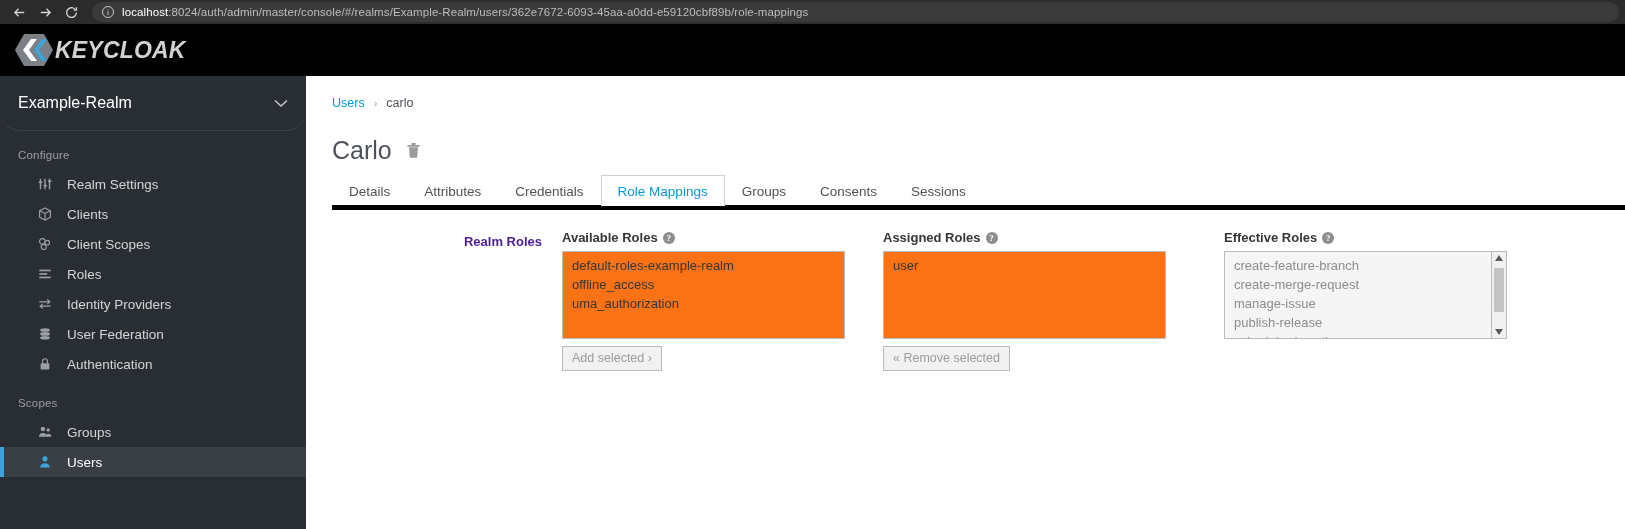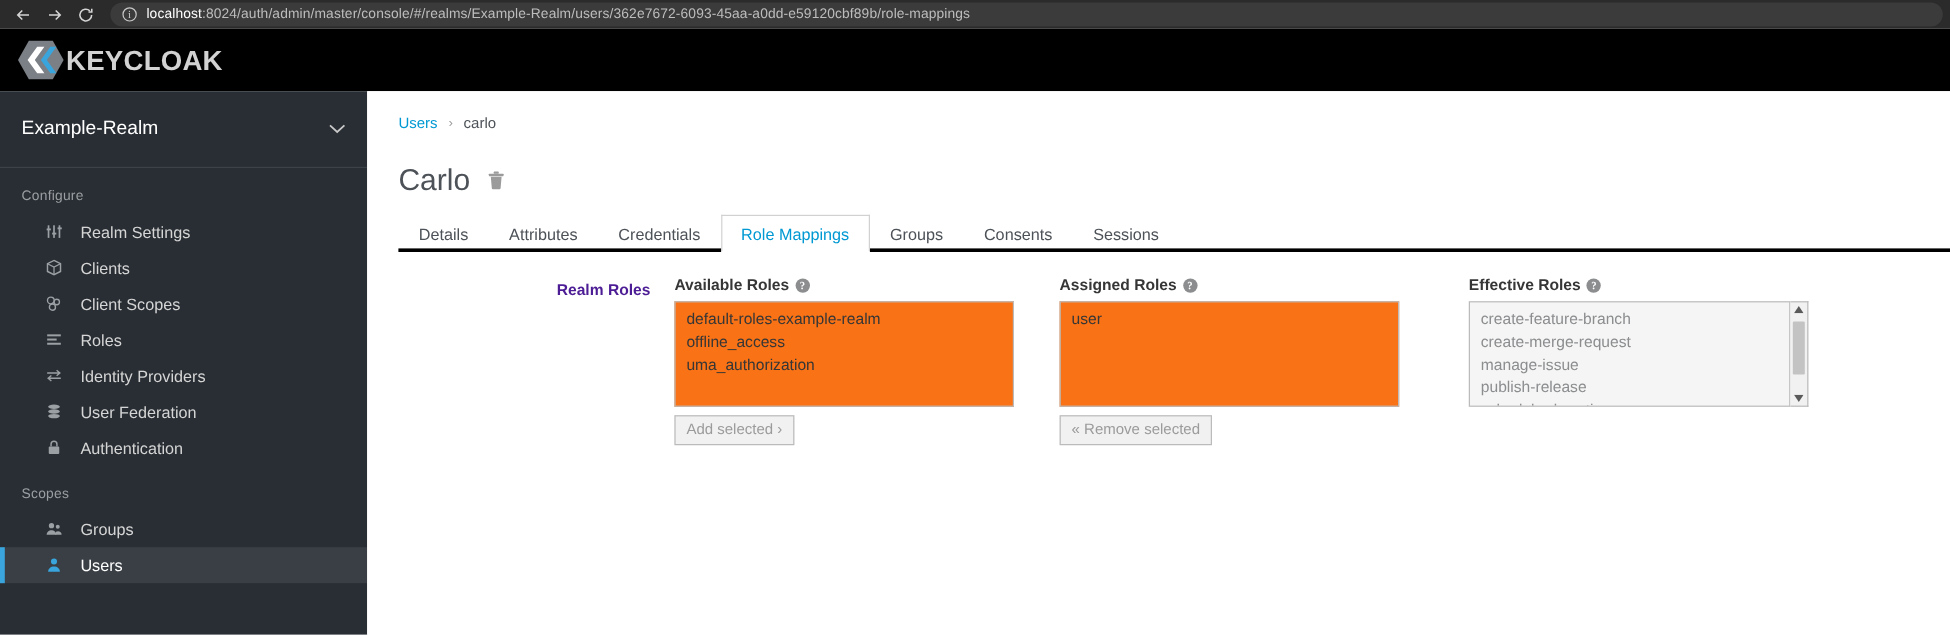--- a/index.html
+++ b/index.html
@@ -66,41 +66,43 @@
     padding-left: 14px;
   }
   .kc-logo { display: flex; align-items: center; gap: 0px; }
   .kc-logo-mark { display:block; }
   .kc-logo-text {
     color: #d2d2d2;
     font-size: 23px;
     font-weight: bold;
     letter-spacing: .2px;
     margin-left: 1px;
+    font-style: italic;
   }
 
   
   .body-wrap { display: flex; height: 453px; }
 
   .sidebar {
     width: 306px;
     flex: none;
     background: #292e34;
     color: #d1d1d1;
     overflow: hidden;
   }
   .realm-selector {
-    height: 64px;
+    height: 55px;
     display: flex;
     align-items: center;
     justify-content: space-between;
     padding: 0 18px 0 18px;
     color: #fff;
     font-size: 16px;
     border-bottom: 1px solid #3b4248;
+    border-radius: 20px;
   }
   .realm-selector .caret { color: #c8c8c8; font-size: 13px; }
   .nav-section-title {
     color: #9b9fa3;
     font-size: 11.5px;
     padding: 18px 0 8px 18px;
     letter-spacing: .2px;
   }
   .nav-item {
     display: flex;
@@ -154,23 +156,23 @@
   .page-title {
     font-size: 25px;
     color: #4d5258;
     font-weight: normal;
     line-height: 1;
   }
   .trash-btn { color: #9b9b9b; display:flex; align-items:center; }
 
   .tabs {
     display: flex;
-    align-items: flex-start;
+    align-items: flex-end;
     margin-top: 11px;
-    border-bottom: 3px solid #000000;
+    border-bottom: 5px solid #000000;
     height: 32px;
     padding-left: 0px;
   }
   .tab {
     padding: 0 16px;
     height: 31px;
     line-height: 31px;
     font-size: 13.5px;
     color: #4d5258;
     border: 1px solid transparent;

